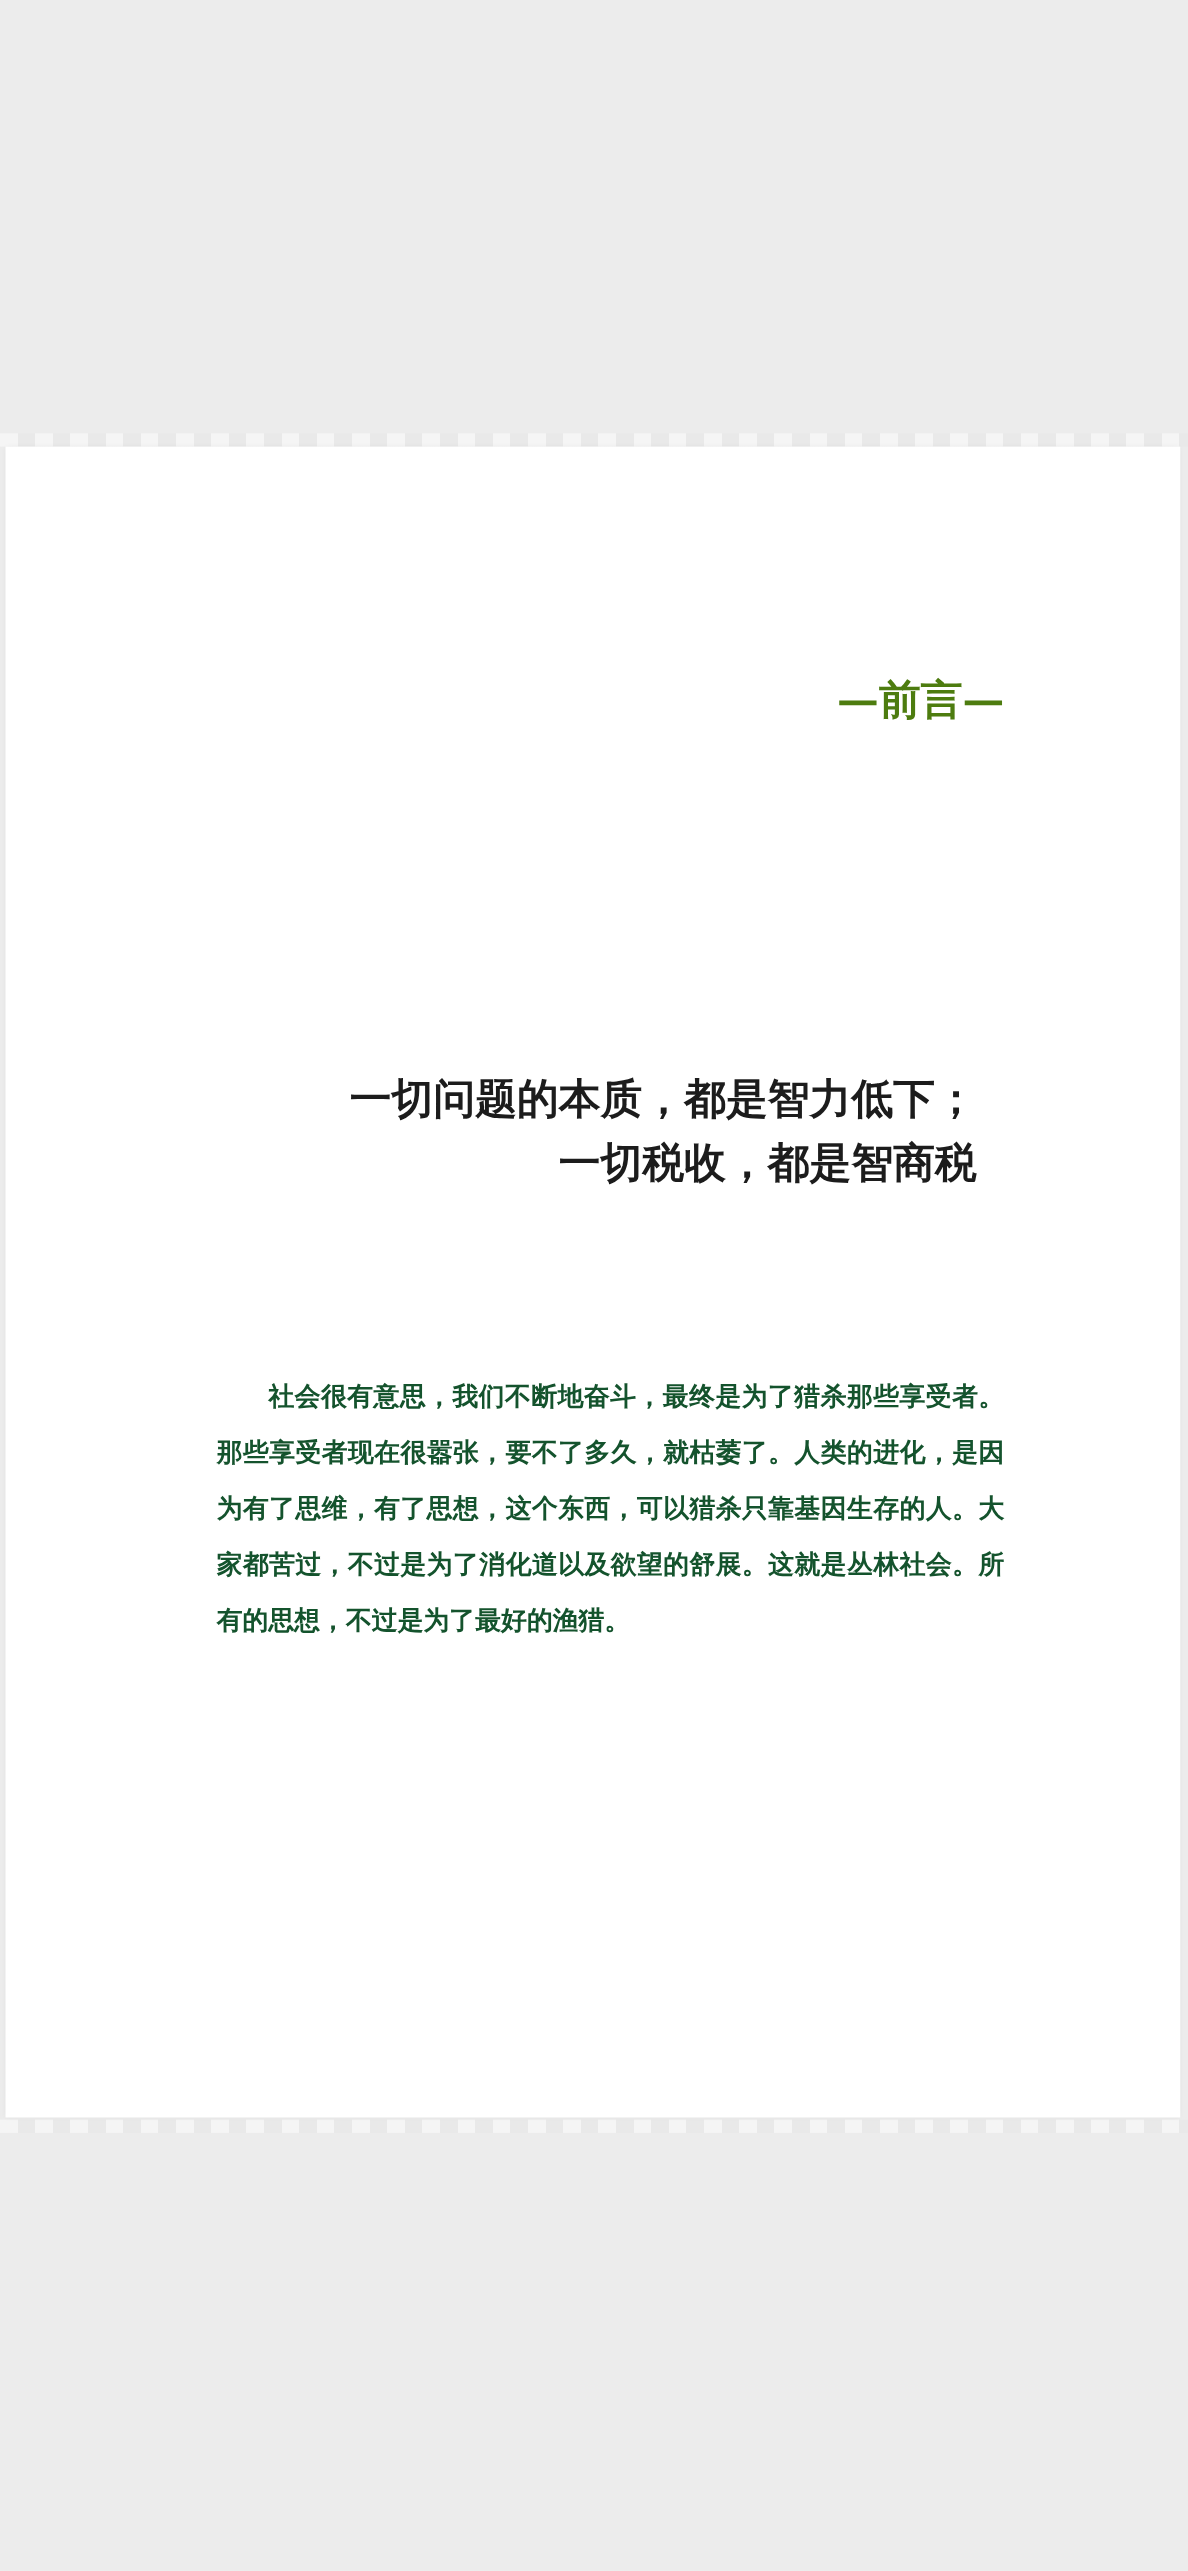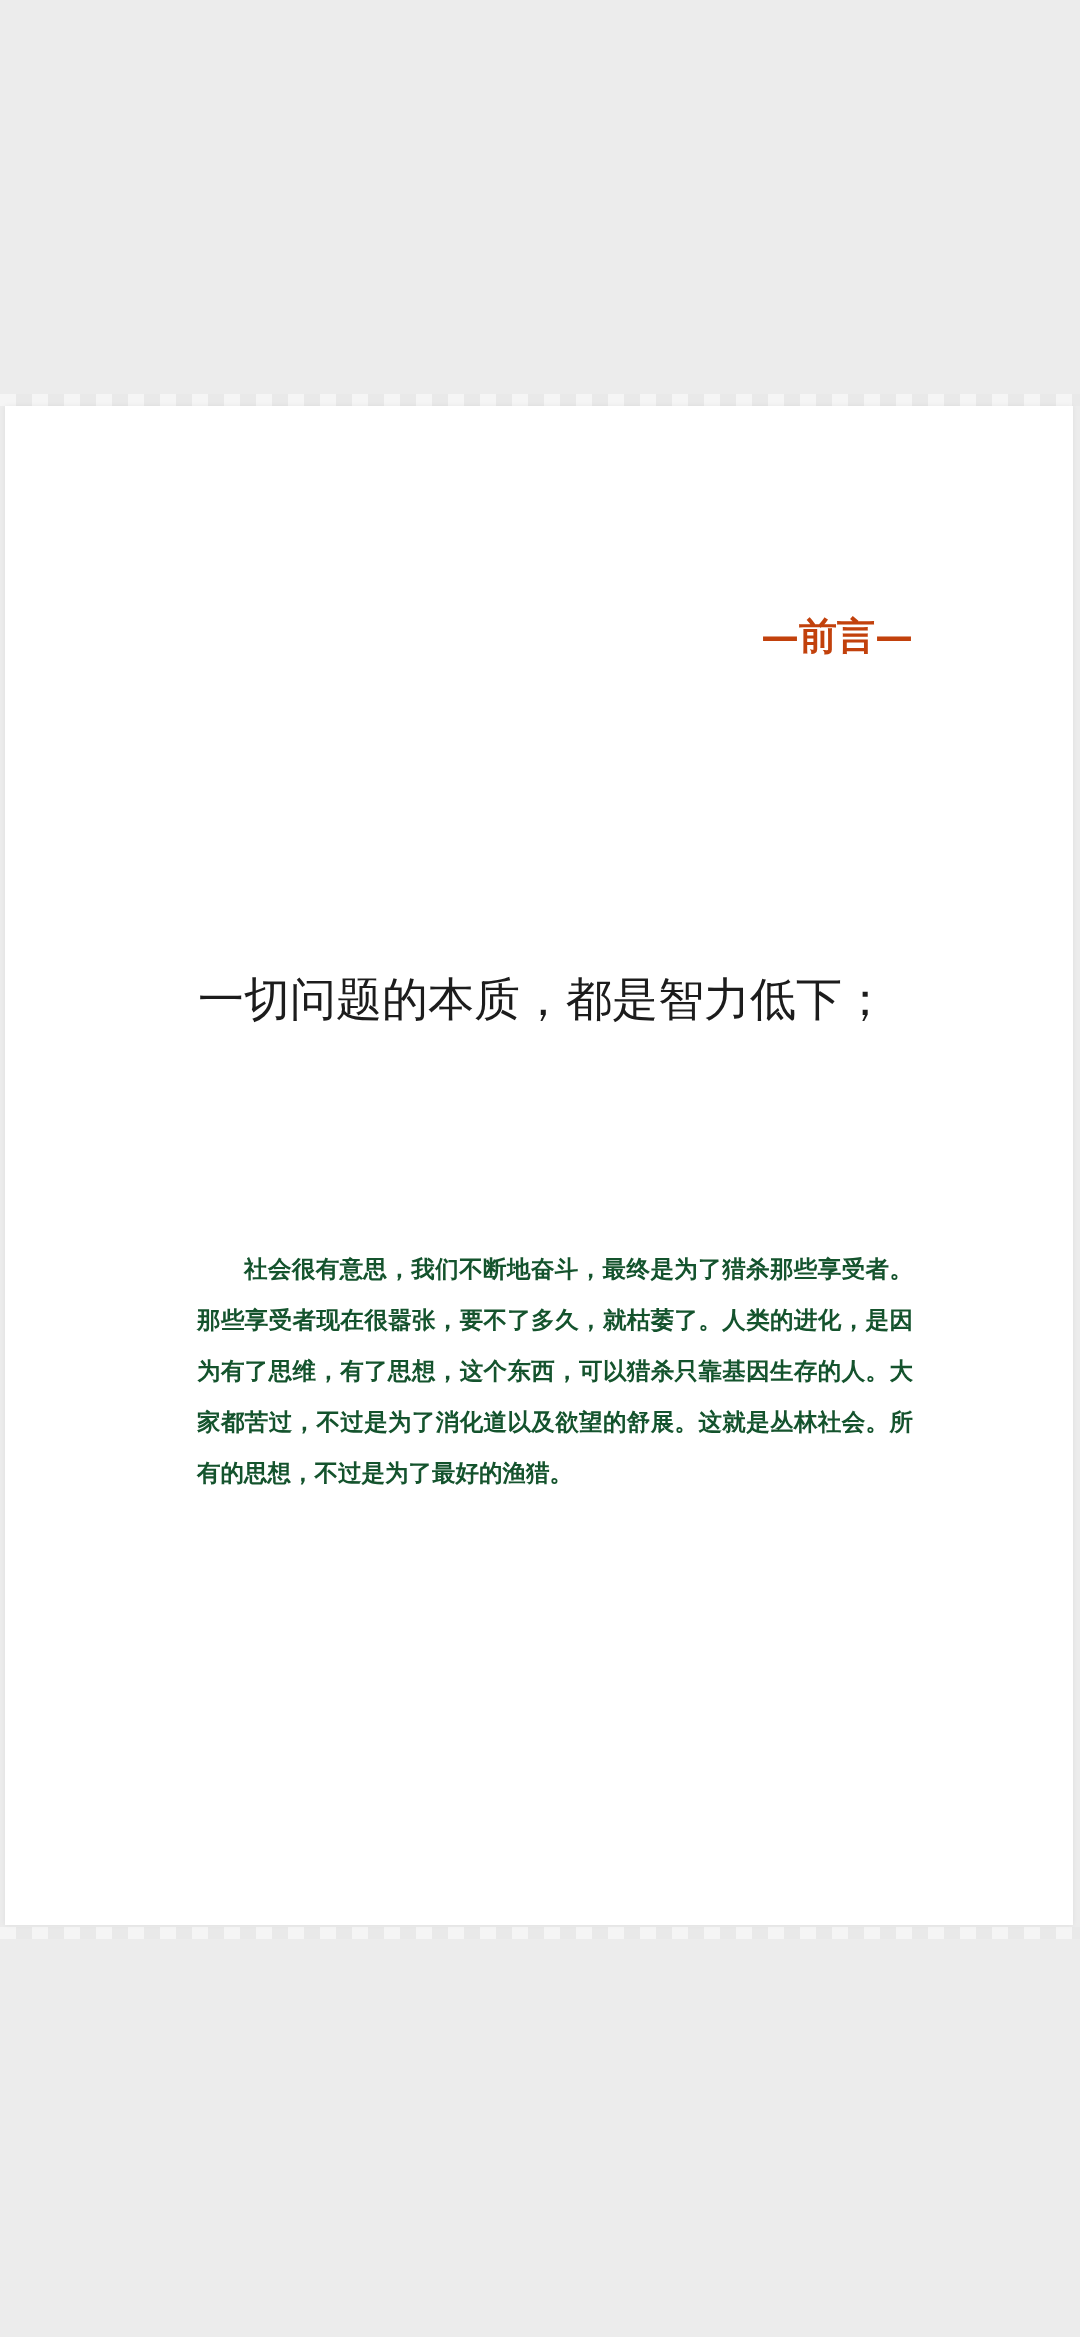--- a/index.html
+++ b/index.html
@@ -45,33 +45,33 @@
     box-shadow: 0 0 5px rgba(0,0,0,0.06);
   }
   .section-heading {
     position: absolute;
     top: 207px;
     left: 0;
     right: 160px;
     text-align: right;
     font-size: 38px;
     font-weight: bold;
-    color: #c2410c;
+    color: #4d7c0f;
     line-height: 46px;
     letter-spacing: 0px;
     white-space: nowrap;
   }
   .chapter-title {
     position: absolute;
     top: 564px;
     left: 0;
     right: 185px;
     text-align: right;
-    font-size: 46px;
-    font-weight: normal;
+    font-size: 38px;
+    font-weight: bold;
     color: #1c1c1c;
     line-height: 58px;
   }
   .body-text {
     position: absolute;
     top: 838px;
     left: 192px;
     width: 716px;
     font-size: 23.5px;
     font-weight: 600;
@@ -97,19 +97,20 @@
 
 <div class="page-edge-texture top"></div>
 <div class="page-edge-texture bottom"></div>
 
 <div class="paper">
 
   <div class="section-heading">—前言—</div>
 
   <div class="chapter-title">
     <div>一切问题的本质，都是智力低下；</div>
+    <div>一切税收，都是智商税</div>
   </div>
 
   <div class="body-text">
     <p>社会很有意思，我们不断地奋斗，最终是为了猎杀那些享受者。那些享受者现在很嚣张，要不了多久，就枯萎了。人类的进化，是因为有了思维，有了思想，这个东西，可以猎杀只靠基因生存的人。大家都苦过，不过是为了消化道以及欲望的舒展。这就是丛林社会。所有的思想，不过是为了最好的渔猎。</p>
   </div>
 
 </div>
 
 </body></html>

